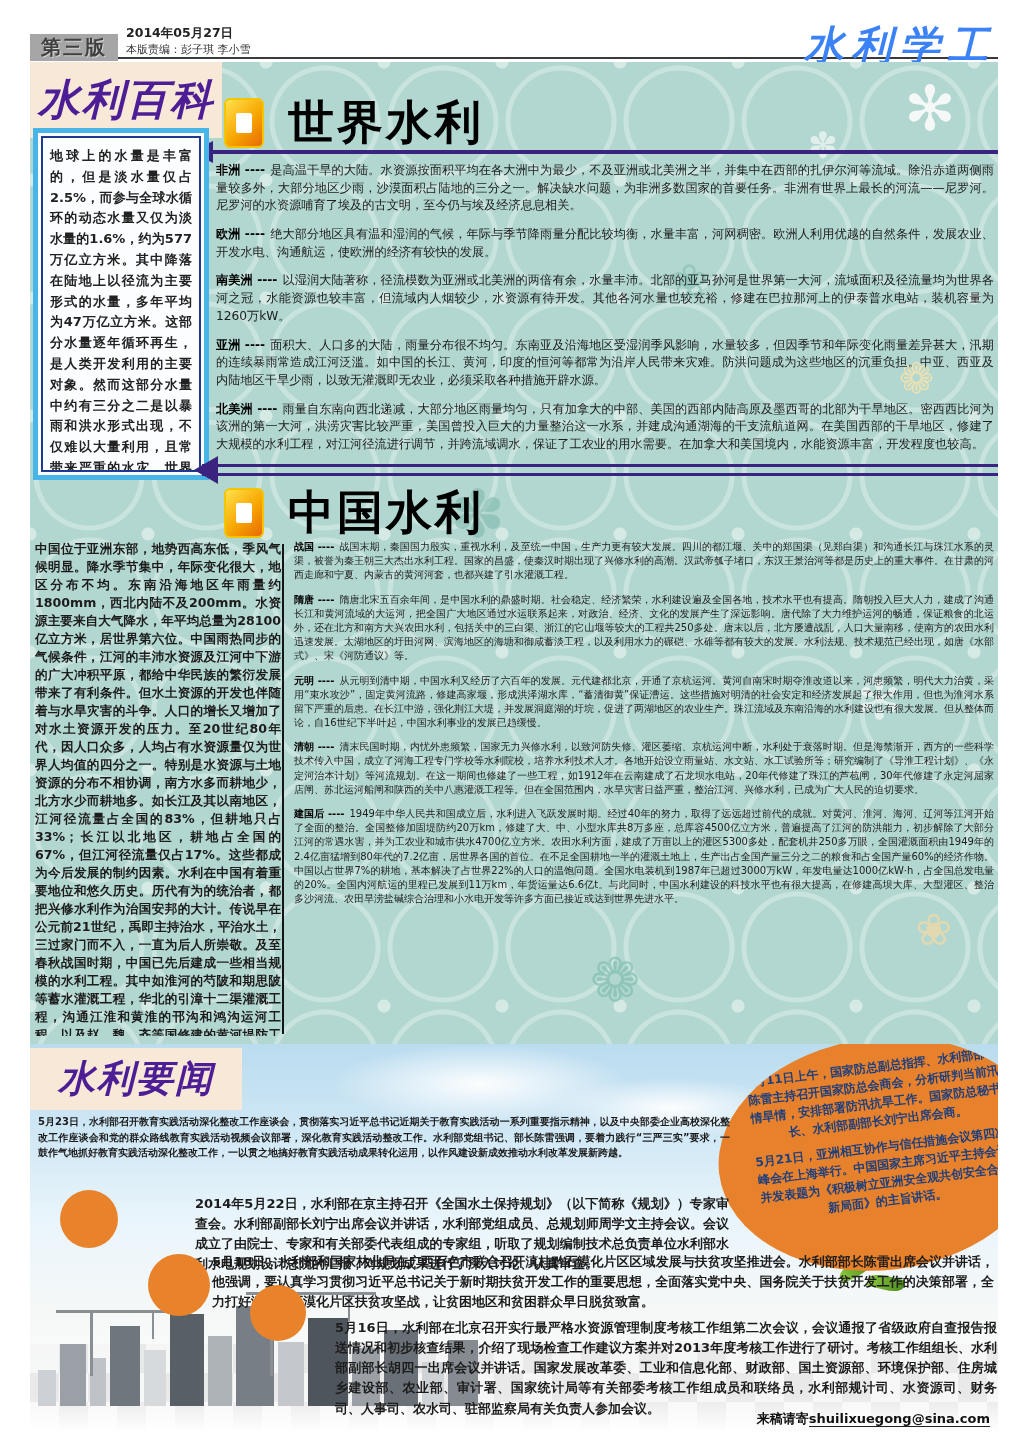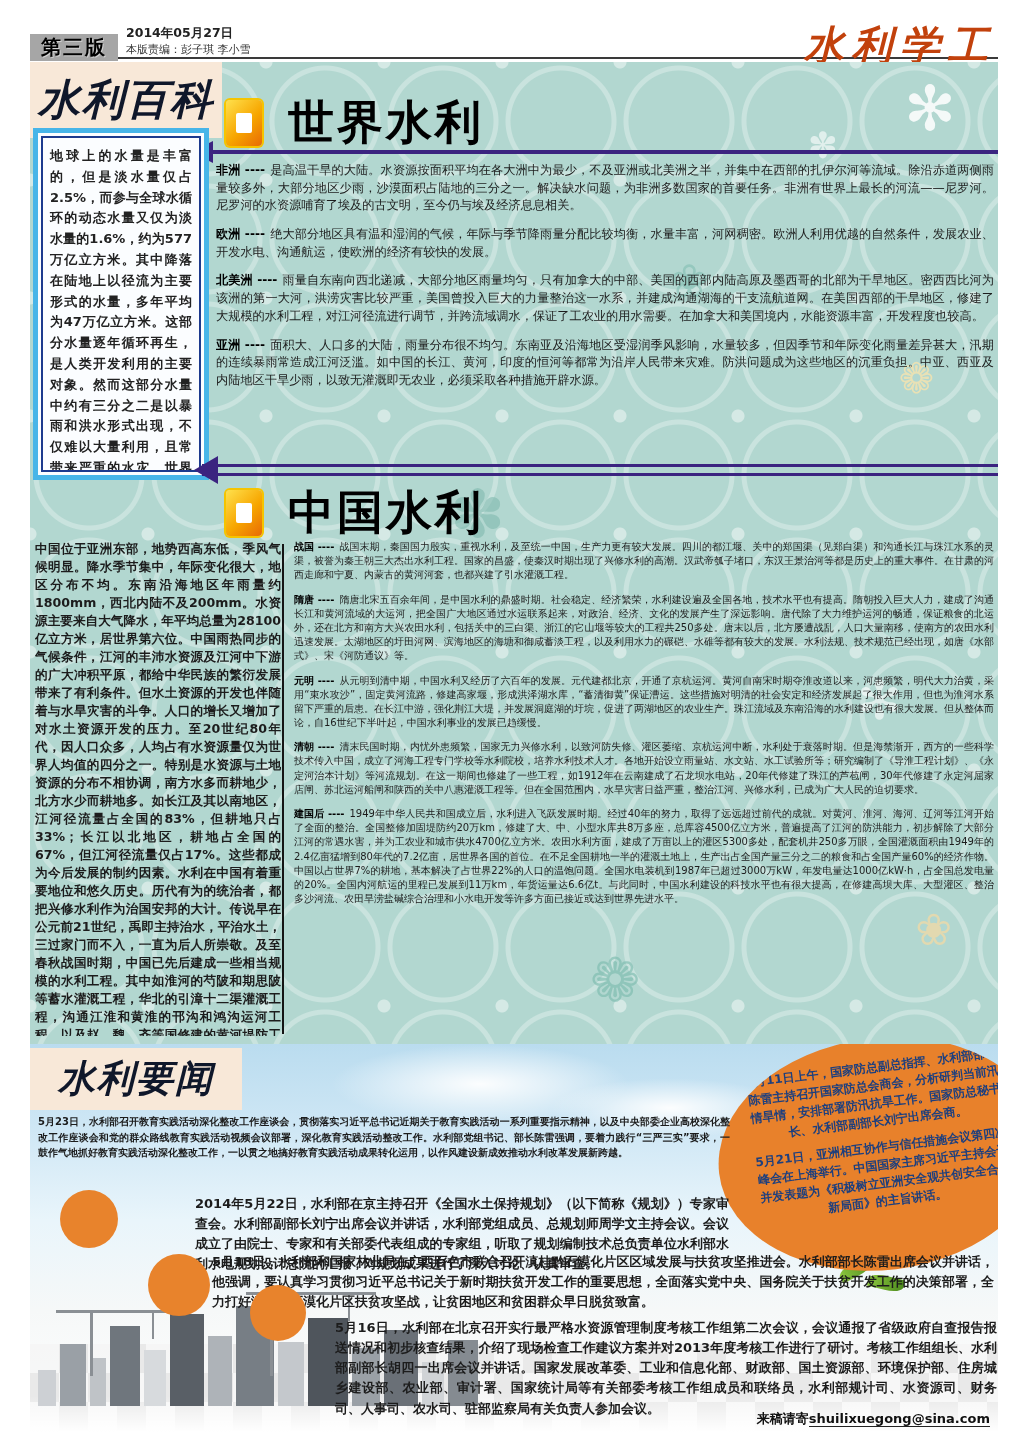--- a/index.html
+++ b/index.html
@@ -1,38 +1,38 @@
 <!DOCTYPE html>
 <html><head>
 <meta charset="utf-8">
 <style>
   html,body{margin:0;padding:0;background:#e9e9e9;}
   .page{position:relative;width:1028px;height:1444px;margin:0 auto;background:#ffffff;overflow:hidden;
         font-family:"DejaVu Sans","Liberation Sans",sans-serif;color:#1c1c1c;}
   
   .hdr-rule{position:absolute;left:30px;top:57px;width:968px;height:2px;background:#3a3a3a;}
-  .edition{position:absolute;left:30px;top:34px;width:88px;height:27px;background:#a6a6a6;color:#000000;
+  .edition{position:absolute;left:30px;top:34px;width:88px;height:27px;background:#a6a6a6;color:#404040;
            font-size:20px;font-weight:800;text-align:center;line-height:27px;letter-spacing:2px;
            text-shadow:1px 1px 0 #d2d2d2;z-index:2;}
   .issue-date{position:absolute;left:126px;top:25px;font-size:12.5px;font-weight:700;color:#222;}
   .editors{position:absolute;left:126px;top:42px;font-size:11px;font-weight:500;color:#333;}
   .masthead{position:absolute;right:32px;top:18px;font-size:40px;font-weight:900;font-style:italic;
-            font-family:"DejaVu Serif","Liberation Serif",serif;color:#c2410c;letter-spacing:8px;}
+            font-family:"DejaVu Serif","Liberation Serif",serif;color:#3b82f6;letter-spacing:8px;}
   
   .ency{position:absolute;left:30px;top:62px;width:968px;height:982px;overflow:hidden;
         background-color:#b2d7d0;
         background-image:
           radial-gradient(circle,rgba(255,255,255,0) 50px,rgba(255,255,255,.30) 51px,rgba(255,255,255,.30) 55px,rgba(255,255,255,0) 56px),
           radial-gradient(circle,rgba(255,255,255,.45) 6px,rgba(255,255,255,0) 7px);
         background-size:118px 118px,118px 118px;background-position:0 0,59px 59px;}
   .flower{position:absolute;line-height:1;pointer-events:none;}
   .flower::before{content:"✽";}
   .fl-a::before{content:"✻";} .fl-b::before{content:"❀";} .fl-c::before{content:"❁";}
   .banner{background:#f8e8d8;display:flex;align-items:center;justify-content:center;}
-  .calli{font-family:"DejaVu Serif","Liberation Serif",serif;font-style:italic;font-weight:900;color:#0f172a;}
+  .calli{font-family:"DejaVu Serif","Liberation Serif",serif;font-style:italic;font-weight:900;color:#4c1d95;}
   .baike-box{position:absolute;left:0;top:0;width:192px;height:76px;}
   .baike-box .calli{font-size:42px;letter-spacing:2px;}
   .title-row{position:absolute;display:flex;align-items:center;gap:26px;}
   .world-row{left:196px;top:30px;} .china-row{left:196px;top:420px;}
   .title-icon{width:36px;height:46px;border-radius:4px;background:linear-gradient(135deg,#ffe14d,#f7a600 55%,#e86a05);
               box-shadow:0 0 0 2px #f5c400;position:relative;}
   .title-icon::after{content:"";position:absolute;left:10px;top:13px;width:16px;height:20px;background:#fff;border-radius:2px;}
   .sec-title{font-size:46px;font-weight:800;color:#000;letter-spacing:3px;}
   .h-arrow{position:absolute;left:172px;width:800px;height:4px;background:#3b2480;}
   .h-arrow::before{content:"";position:absolute;left:-22px;top:-9px;width:0;height:0;
@@ -122,22 +122,23 @@
 
     <div class="intro-box">
       <div class="intro-inner">
         <p>地球上的水量是丰富的，但是淡水量仅占2.5%，而参与全球水循环的动态水量又仅为淡水量的1.6%，约为577万亿立方米。其中降落在陆地上以径流为主要形式的水量，多年平均为47万亿立方米。这部分水量逐年循环再生，是人类开发利用的主要对象。然而这部分水量中约有三分之二是以暴雨和洪水形式出现，不仅难以大量利用，且常带来严重的水灾。世界上不同地区因受自然地理和气象条件的制约，降雨和径流量有很大差异，因而产生不同的水利问题。</p>
       </div>
     </div>
 
     <div class="world-paras">
       <p class="para"><b class="lead">非洲 ----</b><span>是高温干旱的大陆。水资源按面积平均在各大洲中为最少，不及亚洲或北美洲之半，并集中在西部的扎伊尔河等流域。除沿赤道两侧雨量较多外，大部分地区少雨，沙漠面积占陆地的三分之一。解决缺水问题，为非洲多数国家的首要任务。非洲有世界上最长的河流——尼罗河。尼罗河的水资源哺育了埃及的古文明，至今仍与埃及经济息息相关。</span></p>
       <p class="para"><b class="lead">欧洲 ----</b><span>绝大部分地区具有温和湿润的气候，年际与季节降雨量分配比较均衡，水量丰富，河网稠密。欧洲人利用优越的自然条件，发展农业、开发水电、沟通航运，使欧洲的经济有较快的发展。</span></p>
+      <p class="para"><b class="lead">南美洲 ----</b><span>以湿润大陆著称，径流模数为亚洲或北美洲的两倍有余，水量丰沛。北部的亚马孙河是世界第一大河，流域面积及径流量均为世界各河之冠，水能资源也较丰富，但流域内人烟较少，水资源有待开发。其他各河水量也较充裕，修建在巴拉那河上的伊泰普水电站，装机容量为1260万kW。</span></p>
+      <p class="para"><b class="lead">亚洲 ----</b><span>面积大、人口多的大陆，雨量分布很不均匀。东南亚及沿海地区受湿润季风影响，水量较多，但因季节和年际变化雨量差异甚大，汛期的连续暴雨常造成江河泛滥。如中国的长江、黄河，印度的恒河等都常为沿岸人民带来灾难。防洪问题成为这些地区的沉重负担。中亚、西亚及内陆地区干旱少雨，以致无灌溉即无农业，必须采取各种措施开辟水源。</span></p>
       <p class="para"><b class="lead">北美洲 ----</b><span>雨量自东南向西北递减，大部分地区雨量均匀，只有加拿大的中部、美国的西部内陆高原及墨西哥的北部为干旱地区。密西西比河为该洲的第一大河，洪涝灾害比较严重，美国曾投入巨大的力量整治这一水系，并建成沟通湖海的干支流航道网。在美国西部的干旱地区，修建了大规模的水利工程，对江河径流进行调节，并跨流域调水，保证了工农业的用水需要。在加拿大和美国境内，水能资源丰富，开发程度也较高。</span></p>
-      <p class="para"><b class="lead">亚洲 ----</b><span>面积大、人口多的大陆，雨量分布很不均匀。东南亚及沿海地区受湿润季风影响，水量较多，但因季节和年际变化雨量差异甚大，汛期的连续暴雨常造成江河泛滥。如中国的长江、黄河，印度的恒河等都常为沿岸人民带来灾难。防洪问题成为这些地区的沉重负担。中亚、西亚及内陆地区干旱少雨，以致无灌溉即无农业，必须采取各种措施开辟水源。</span></p>
     </div>
 
     <div class="h-arrow arrow-bottom"></div>
 
     <div class="title-row china-row">
       <span class="title-icon"></span>
       <span class="sec-title">中国水利</span>
     </div>
 
     <div class="china-left">中国位于亚洲东部，地势西高东低，季风气候明显。降水季节集中，年际变化很大，地区分布不均。东南沿海地区年雨量约1800mm，西北内陆不及200mm。水资源主要来自大气降水，年平均总量为28100亿立方米，居世界第六位。中国雨热同步的气候条件，江河的丰沛水资源及江河中下游的广大冲积平原，都给中华民族的繁衍发展带来了有利条件。但水土资源的开发也伴随着与水旱灾害的斗争。人口的增长又增加了对水土资源开发的压力。至20世纪80年代，因人口众多，人均占有水资源量仅为世界人均值的四分之一。特别是水资源与土地资源的分布不相协调，南方水多而耕地少，北方水少而耕地多。如长江及其以南地区，江河径流量占全国的83%，但耕地只占33%；长江以北地区，耕地占全国的67%，但江河径流量仅占17%。这些都成为今后发展的制约因素。水利在中国有着重要地位和悠久历史。历代有为的统治者，都把兴修水利作为治国安邦的大计。传说早在公元前21世纪，禹即主持治水，平治水土，三过家门而不入，一直为后人所崇敬。及至春秋战国时期，中国已先后建成一些相当规模的水利工程。其中如淮河的芍陂和期思陂等蓄水灌溉工程，华北的引漳十二渠灌溉工程，沟通江淮和黄淮的邗沟和鸿沟运河工程，以及赵、魏、齐等国修建的黄河堤防工程，都是这一时期的代表性水利建设。</div>

